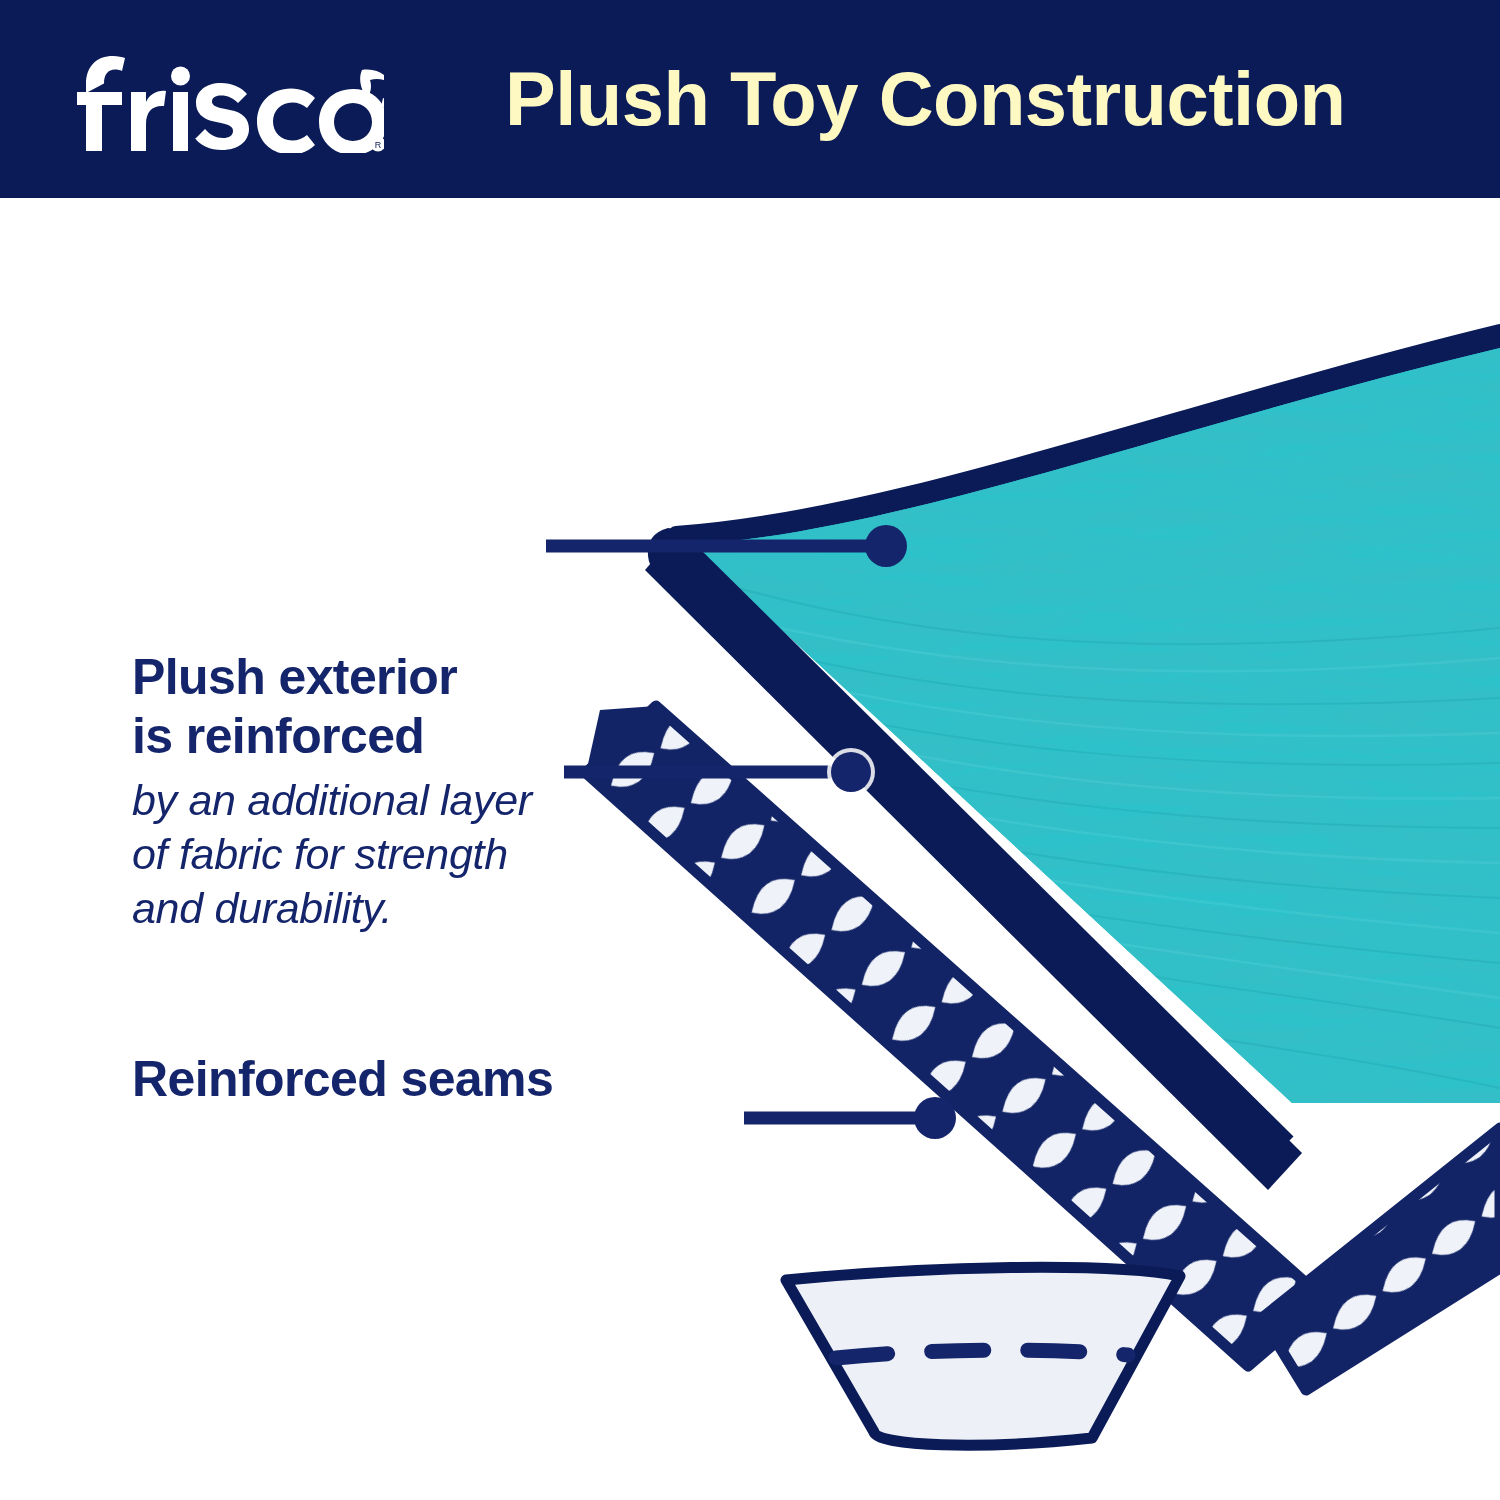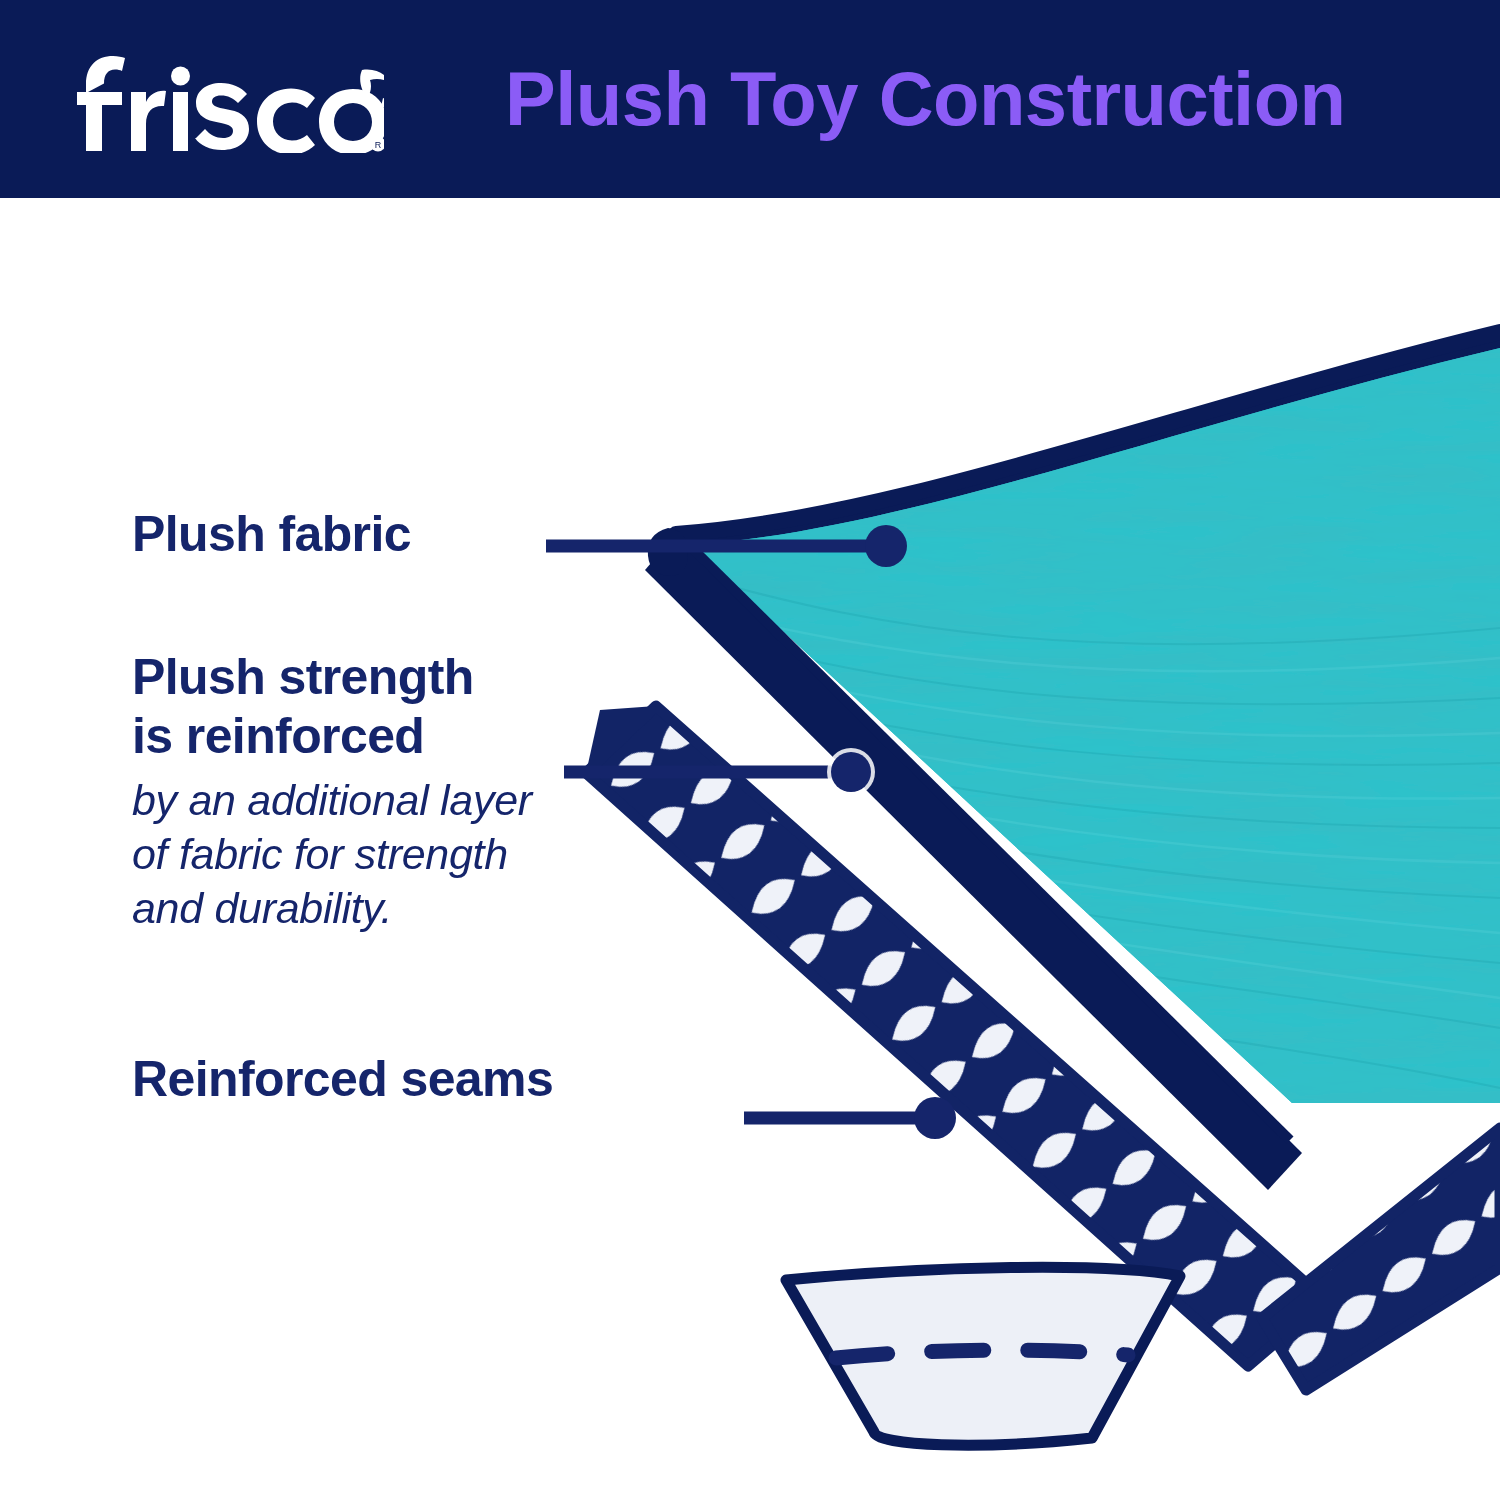--- a/index.html
+++ b/index.html
@@ -32,21 +32,21 @@
     top: 48px;
     width: 310px;
     height: 105px;
   }
   #header-title {
     position: absolute;
     left: 505px;
     top: 44px;
     width: 900px;
     height: 110px;
-    color: #8b5cf6;
+    color: #fef9c3;
     font-size: 76px;
     font-weight: bold;
     letter-spacing: -0.5px;
     line-height: 110px;
     white-space: nowrap;
   }
 
   
   #illustration {
     position: absolute;
@@ -216,26 +216,23 @@
       <line x1="744" y1="920" x2="935" y2="920"></line>
     </g>
     <g>
       <circle cx="886" cy="348" r="21" fill="#15256B"></circle>
       <circle cx="851" cy="574" r="24" fill="#FFFFFF" opacity="0.85"></circle>
       <circle cx="851" cy="574" r="20" fill="#15256B"></circle>
       <circle cx="935" cy="920" r="21" fill="#15256B"></circle>
     </g>
   </svg>
 
-  <div id="callout-1" class="callout">
-    <div class="headline">Plush fabric</div>
-  </div>
 
   <div id="callout-2" class="callout">
-    <div class="headline">Plush strength
+    <div class="headline">Plush exterior
 is reinforced</div>
     <div class="body">by an additional layer
 of fabric for strength
 and durability.</div>
   </div>
 
   <div id="callout-3" class="callout">
     <div class="headline">Reinforced seams</div>
   </div>
 

